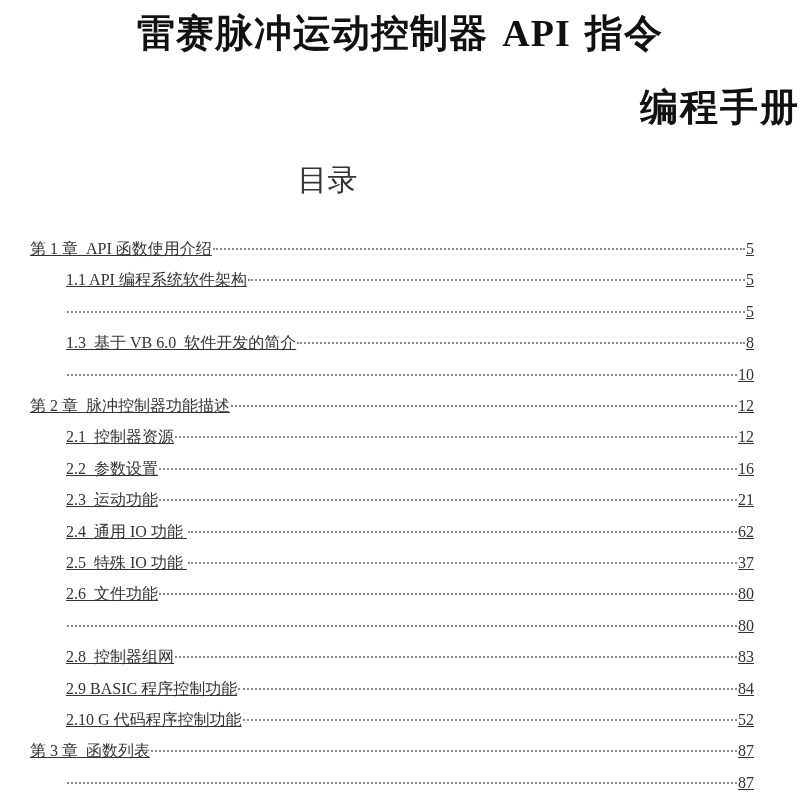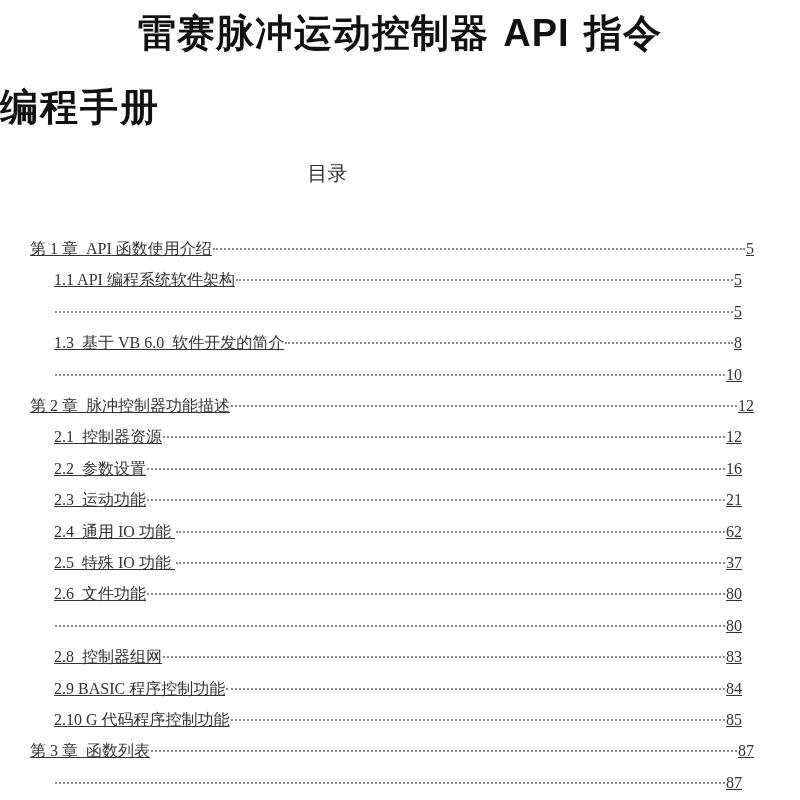--- a/index.html
+++ b/index.html
@@ -2,39 +2,39 @@
 <html><head>
   <meta charset="utf-8">
   <style>
     html, body { margin: 0; padding: 0; background: #ffffff; }
     body { width: 800px; height: 800px; overflow: hidden; position: relative; color: #1a1a1a; }
     .title1 {
       position: absolute; left: 0; top: 8px; width: 800px; text-align: center;
       font-family: "DejaVu Sans", sans-serif; font-weight: bold; font-size: 38px; letter-spacing: 1px;
       color: #111;
     }
-    .title1 .api { font-family: Liberation Sans, sans-serif; font-weight: bold; }
+    .title1 .api { font-family: Liberation Serif, serif; font-weight: bold; }
     .title2 {
-      position: absolute; left: 0; top: 82px; width: 800px; text-align: left;
+      position: absolute; left: 0; top: 82px; width: 800px; text-align: right;
       font-family: "DejaVu Sans", sans-serif; font-weight: bold; font-size: 38px; letter-spacing: 2px;
       color: #111;
     }
     .toc-title {
       position: absolute; left: 0; top: 160px; width: 655px; text-align: center;
-      font-family: "DejaVu Sans", sans-serif; font-size: 20px; color: #333;
+      font-family: "DejaVu Sans", sans-serif; font-size: 30px; color: #333;
     }
     .toc {
       position: absolute; left: 0; top: 238px; width: 800px;
       font-family: "Liberation Serif", serif; font-size: 16px; color: #333;
     }
     .row {
       position: absolute; display: flex; align-items: baseline; height: 22px; line-height: 22px; text-decoration: underline;
     }
     .row.chapter { left: 30px; width: 724px; }
-    .row.section { left: 54px; width: 688px; justify-content: flex-end; }
+    .row.section { left: 66px; width: 688px; justify-content: flex-end; }
     .row .label { white-space: pre; }
     .row .leader {
       flex: 1; margin: 0 1px; border-bottom: 2px dotted #8a8a8a; height: 0; position: relative; top: -4px;
     }
     .row .page { text-align: right; }
   </style>
 </head>
 <body>
 
 <div class="title1">
@@ -112,21 +112,21 @@
       <span class="page">83</span>
     </div>
   <div class="row section" style="top:439.6px">
       <span class="label">2.9 BASIC 程序控制功能</span>
       <span class="leader"></span>
       <span class="page">84</span>
     </div>
   <div class="row section" style="top:471px">
       <span class="label">2.10 G 代码程序控制功能</span>
       <span class="leader"></span>
-      <span class="page">85</span>
+      <span class="page">52</span>
     </div>
   <div class="row chapter" style="top:502.4px">
       <span class="label">第 3 章  函数列表</span>
       <span class="leader"></span>
       <span class="page">87</span>
     </div>
   <div class="row section" style="top:533.8px">
       <span class="leader"></span>
       <span class="page">87</span>
     </div>

